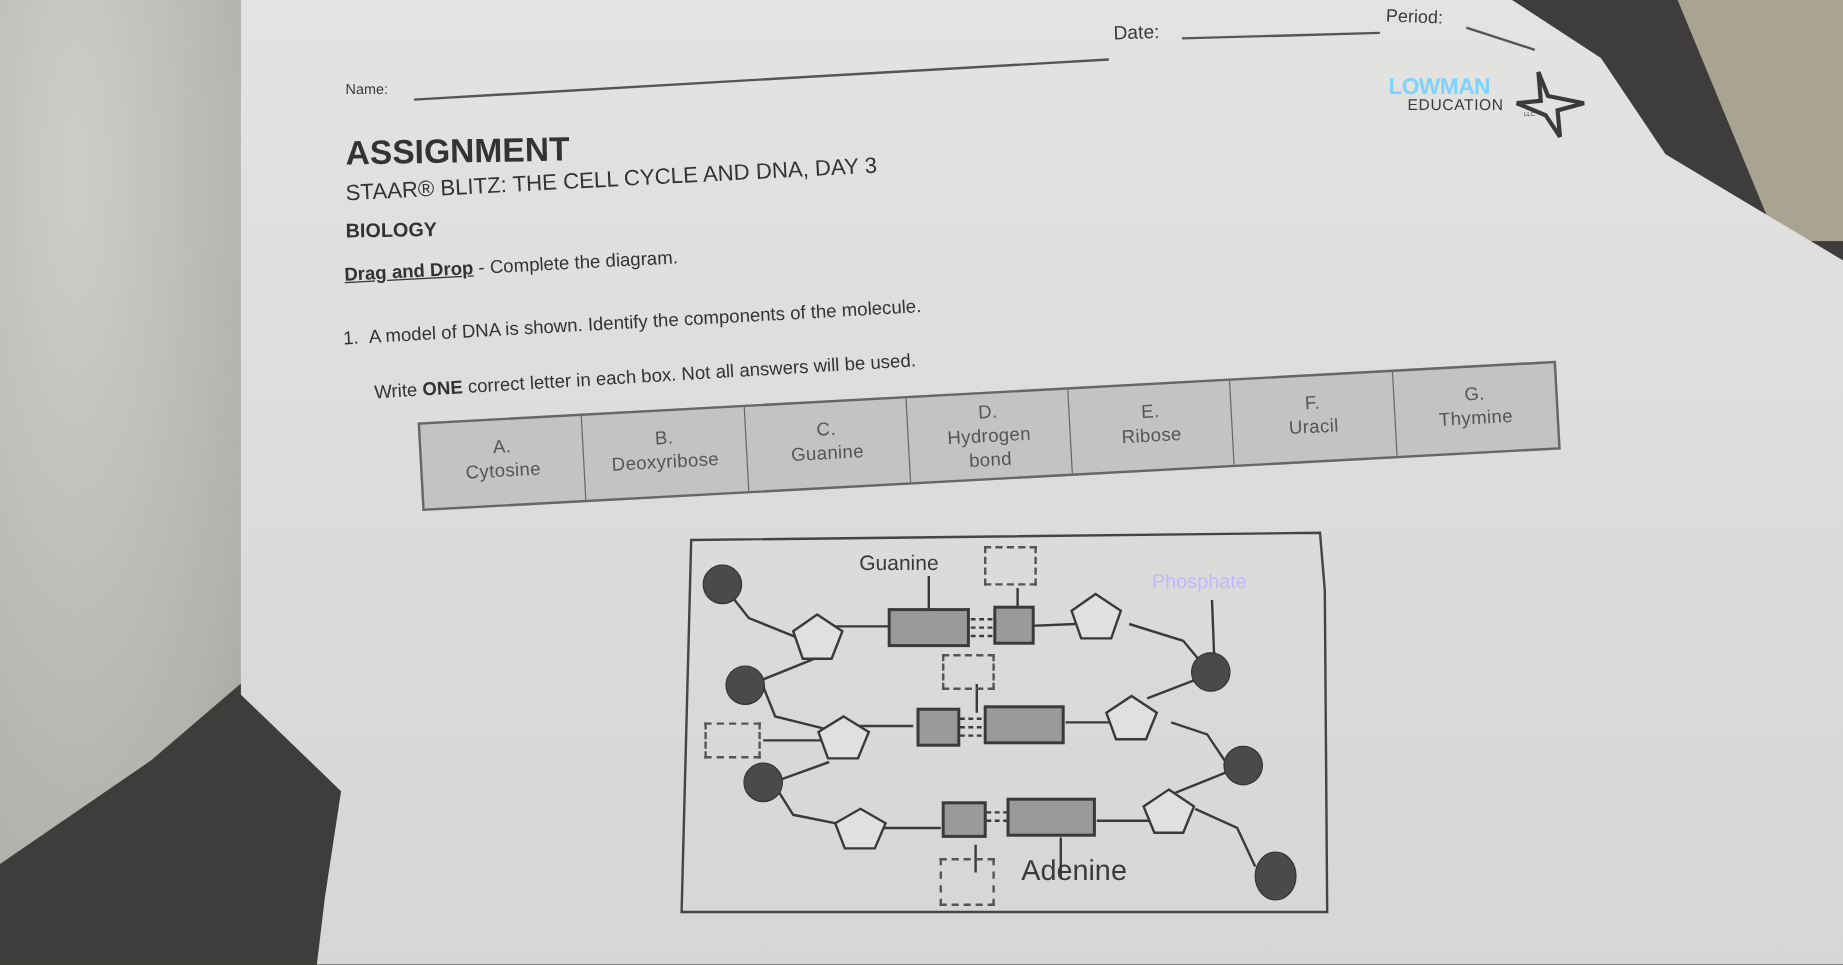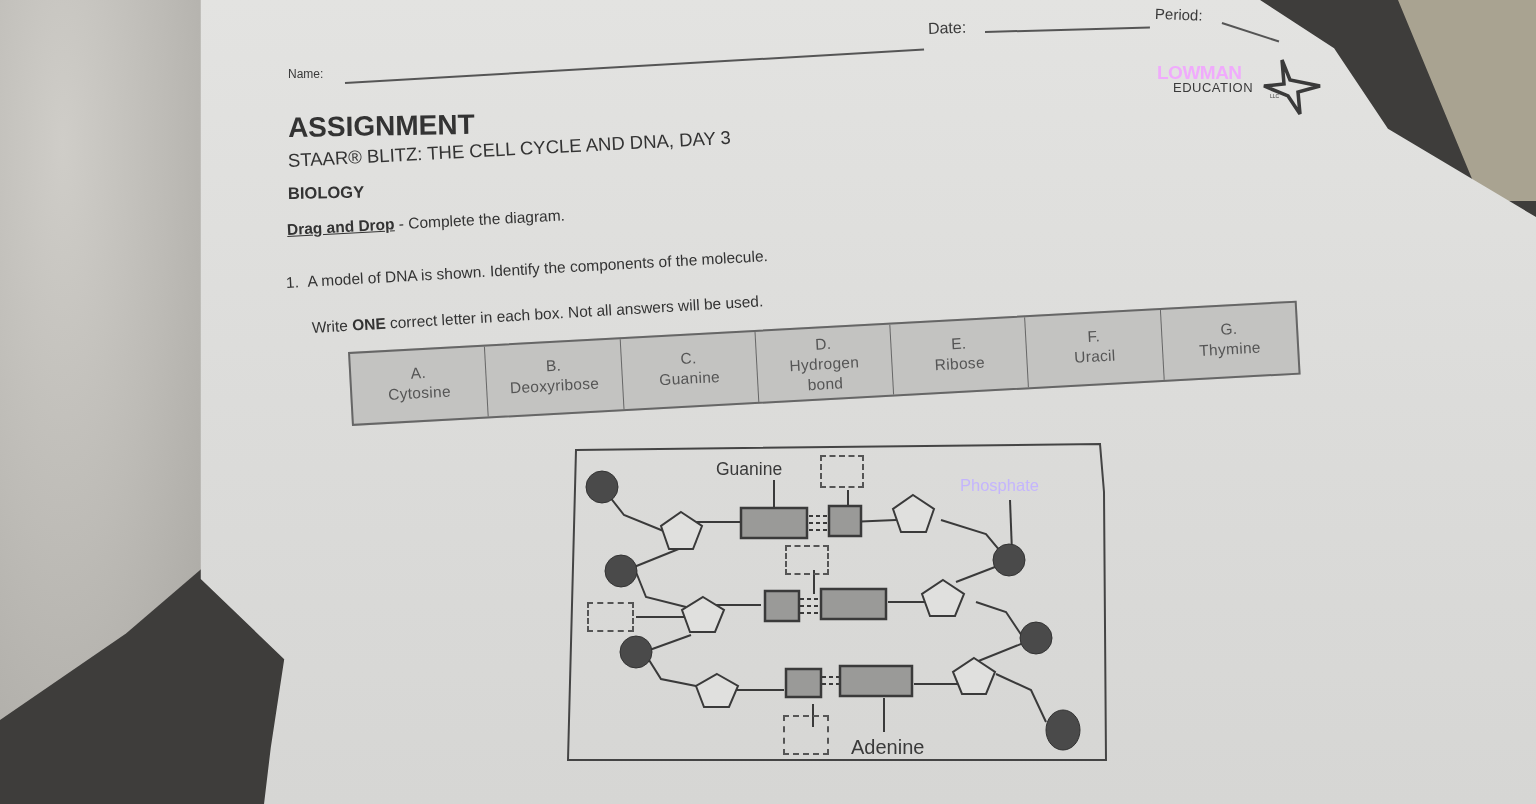--- a/index.html
+++ b/index.html
@@ -31,21 +31,21 @@
   .rule { position: absolute; height: 1.5px; background: #555; transform-origin: left center; }
 
   .name-label { left: 288px; top: 67px; font-size: 12px; }
   .name-line { left: 345px; top: 82px; width: 580px; transform: rotate(-3.3deg); }
   .date-label { left: 928px; top: 20px; font-size: 16px; transform: rotate(-2deg); }
   .date-line { left: 985px; top: 31px; width: 165px; transform: rotate(-1.6deg); }
   .period-label { left: 1155px; top: 5px; font-size: 15px; transform: rotate(2deg); }
   .period-line { left: 1222px; top: 22px; width: 60px; transform: rotate(18deg); }
 
   .logo { position: absolute; left: 1157px; top: 62px; width: 170px; height: 60px; }
-  .logo-top { position: absolute; left: 0; top: 0; font-size: 19px; font-weight: bold; color: #f0abfc; letter-spacing: -0.5px; }
+  .logo-top { position: absolute; left: 0; top: 0; font-size: 19px; font-weight: bold; color: #7dd3fc; letter-spacing: -0.5px; }
   .logo-bottom { position: absolute; left: 16px; top: 18px; font-family: Liberation Sans, sans-serif; font-size: 13px; color: #3a3a3a; letter-spacing: 0.5px; text-align: right; }
   .logo-llc { position: absolute; left: 113px; top: 31px; font-size: 5px; color: #3a3a3a; }
   .logo-star { position: absolute; left: 105px; top: -6px; }
 
   .assign-title { left: 288px; top: 112px; font-size: 28px; font-weight: bold; color: #333; transform: rotate(-1deg); }
   .subtitle { left: 288px; top: 150px; font-size: 18.5px; color: #333; transform: rotate(-3deg); }
   .subject { left: 288px; top: 184px; font-size: 16.5px; font-weight: bold; color: #333; transform: rotate(-1deg); }
   .instr { left: 287px; top: 221px; font-size: 15.5px; color: #333; transform: rotate(-3deg); }
   .instr .u { font-weight: bold; text-decoration: underline; }
   .q1 { left: 286px; top: 274px; font-size: 15.5px; color: #333; transform: rotate(-3.2deg); }
@@ -63,21 +63,21 @@
     letter-spacing: 0.3px;
   }
   .choice:last-child { border-right: none; }
   .choice .letter { display: block; }
 
   .diagram { position: absolute; left: 566px; top: 442px; width: 544px; height: 320px; }
   .diagram svg { position: absolute; left: 0; top: 0; }
   .dlabel { position: absolute; color: #3a3a3a; font-size: 17.5px; }
   .dlabel.guanine { left: 150px; top: 17px; }
   .dlabel.phosphate { left: 394px; top: 34px; font-size: 16.5px; color: #c4b5fd; }
-  .dlabel.adenine { left: 285px; top: 294px; font-size: 20px; }
+  .dlabel.adenine { left: 285px; top: 270px; font-size: 24px; }
   .answer-box { position: absolute; border: 2px dashed #555; box-sizing: border-box; }
 </style>
 </head>
 <body>
 
 <div class="bg-tan"></div>
 <div class="bg-fleece"></div>
 <div class="paper"></div>
 
 <div class="paper-inner">

